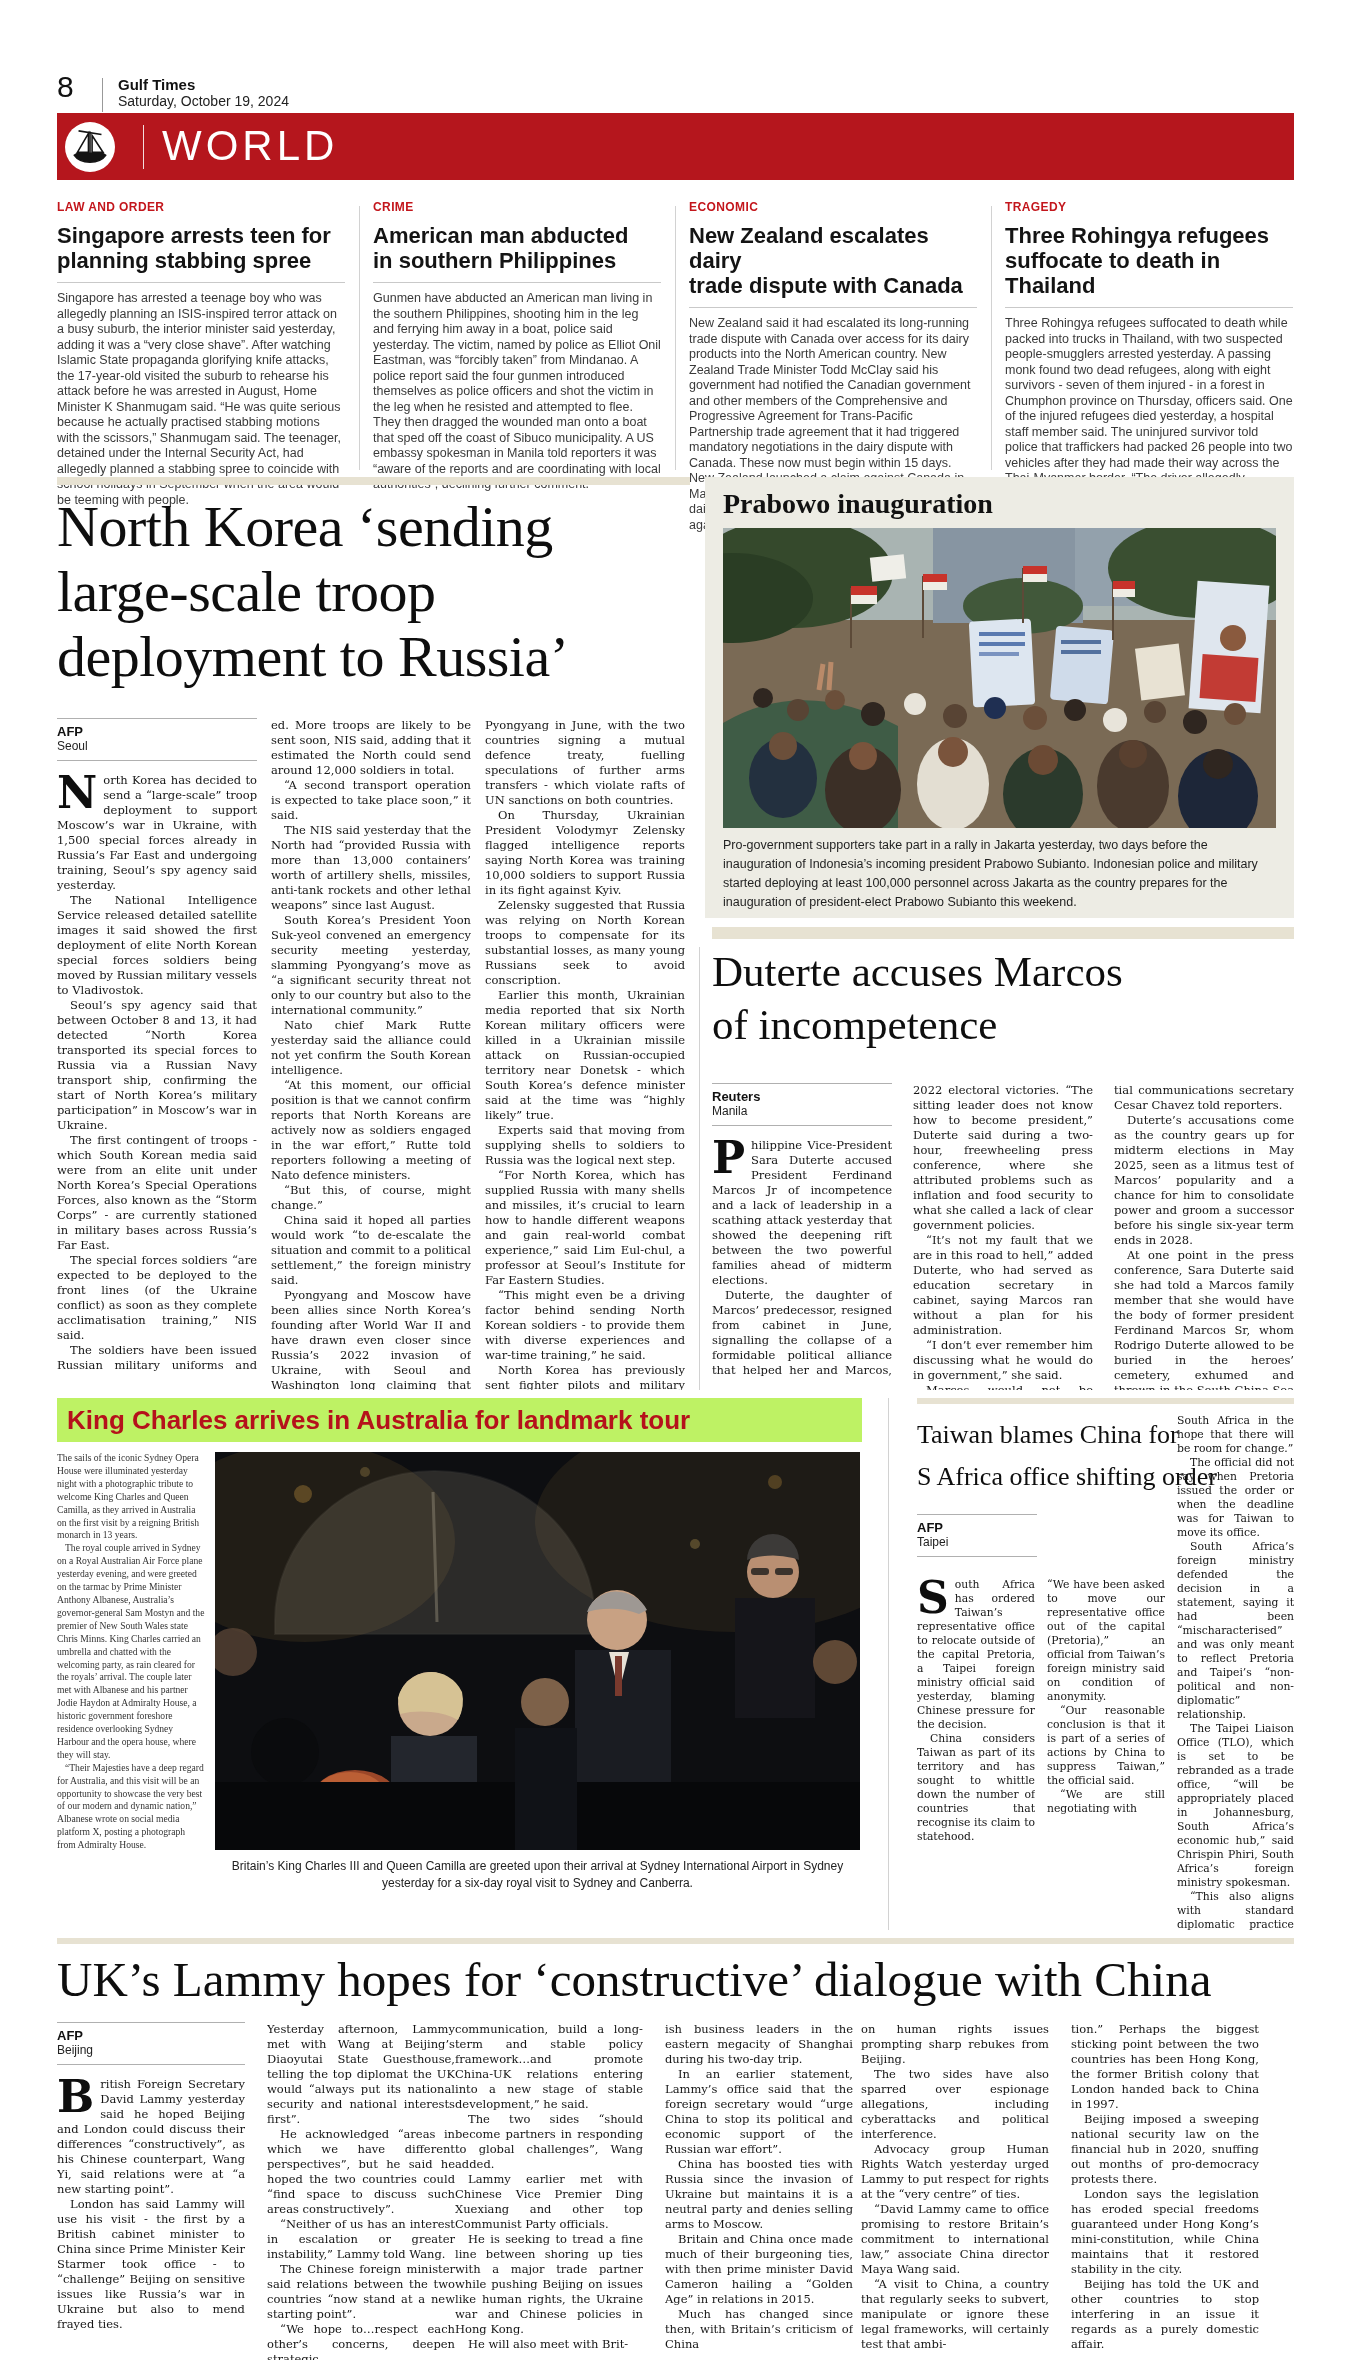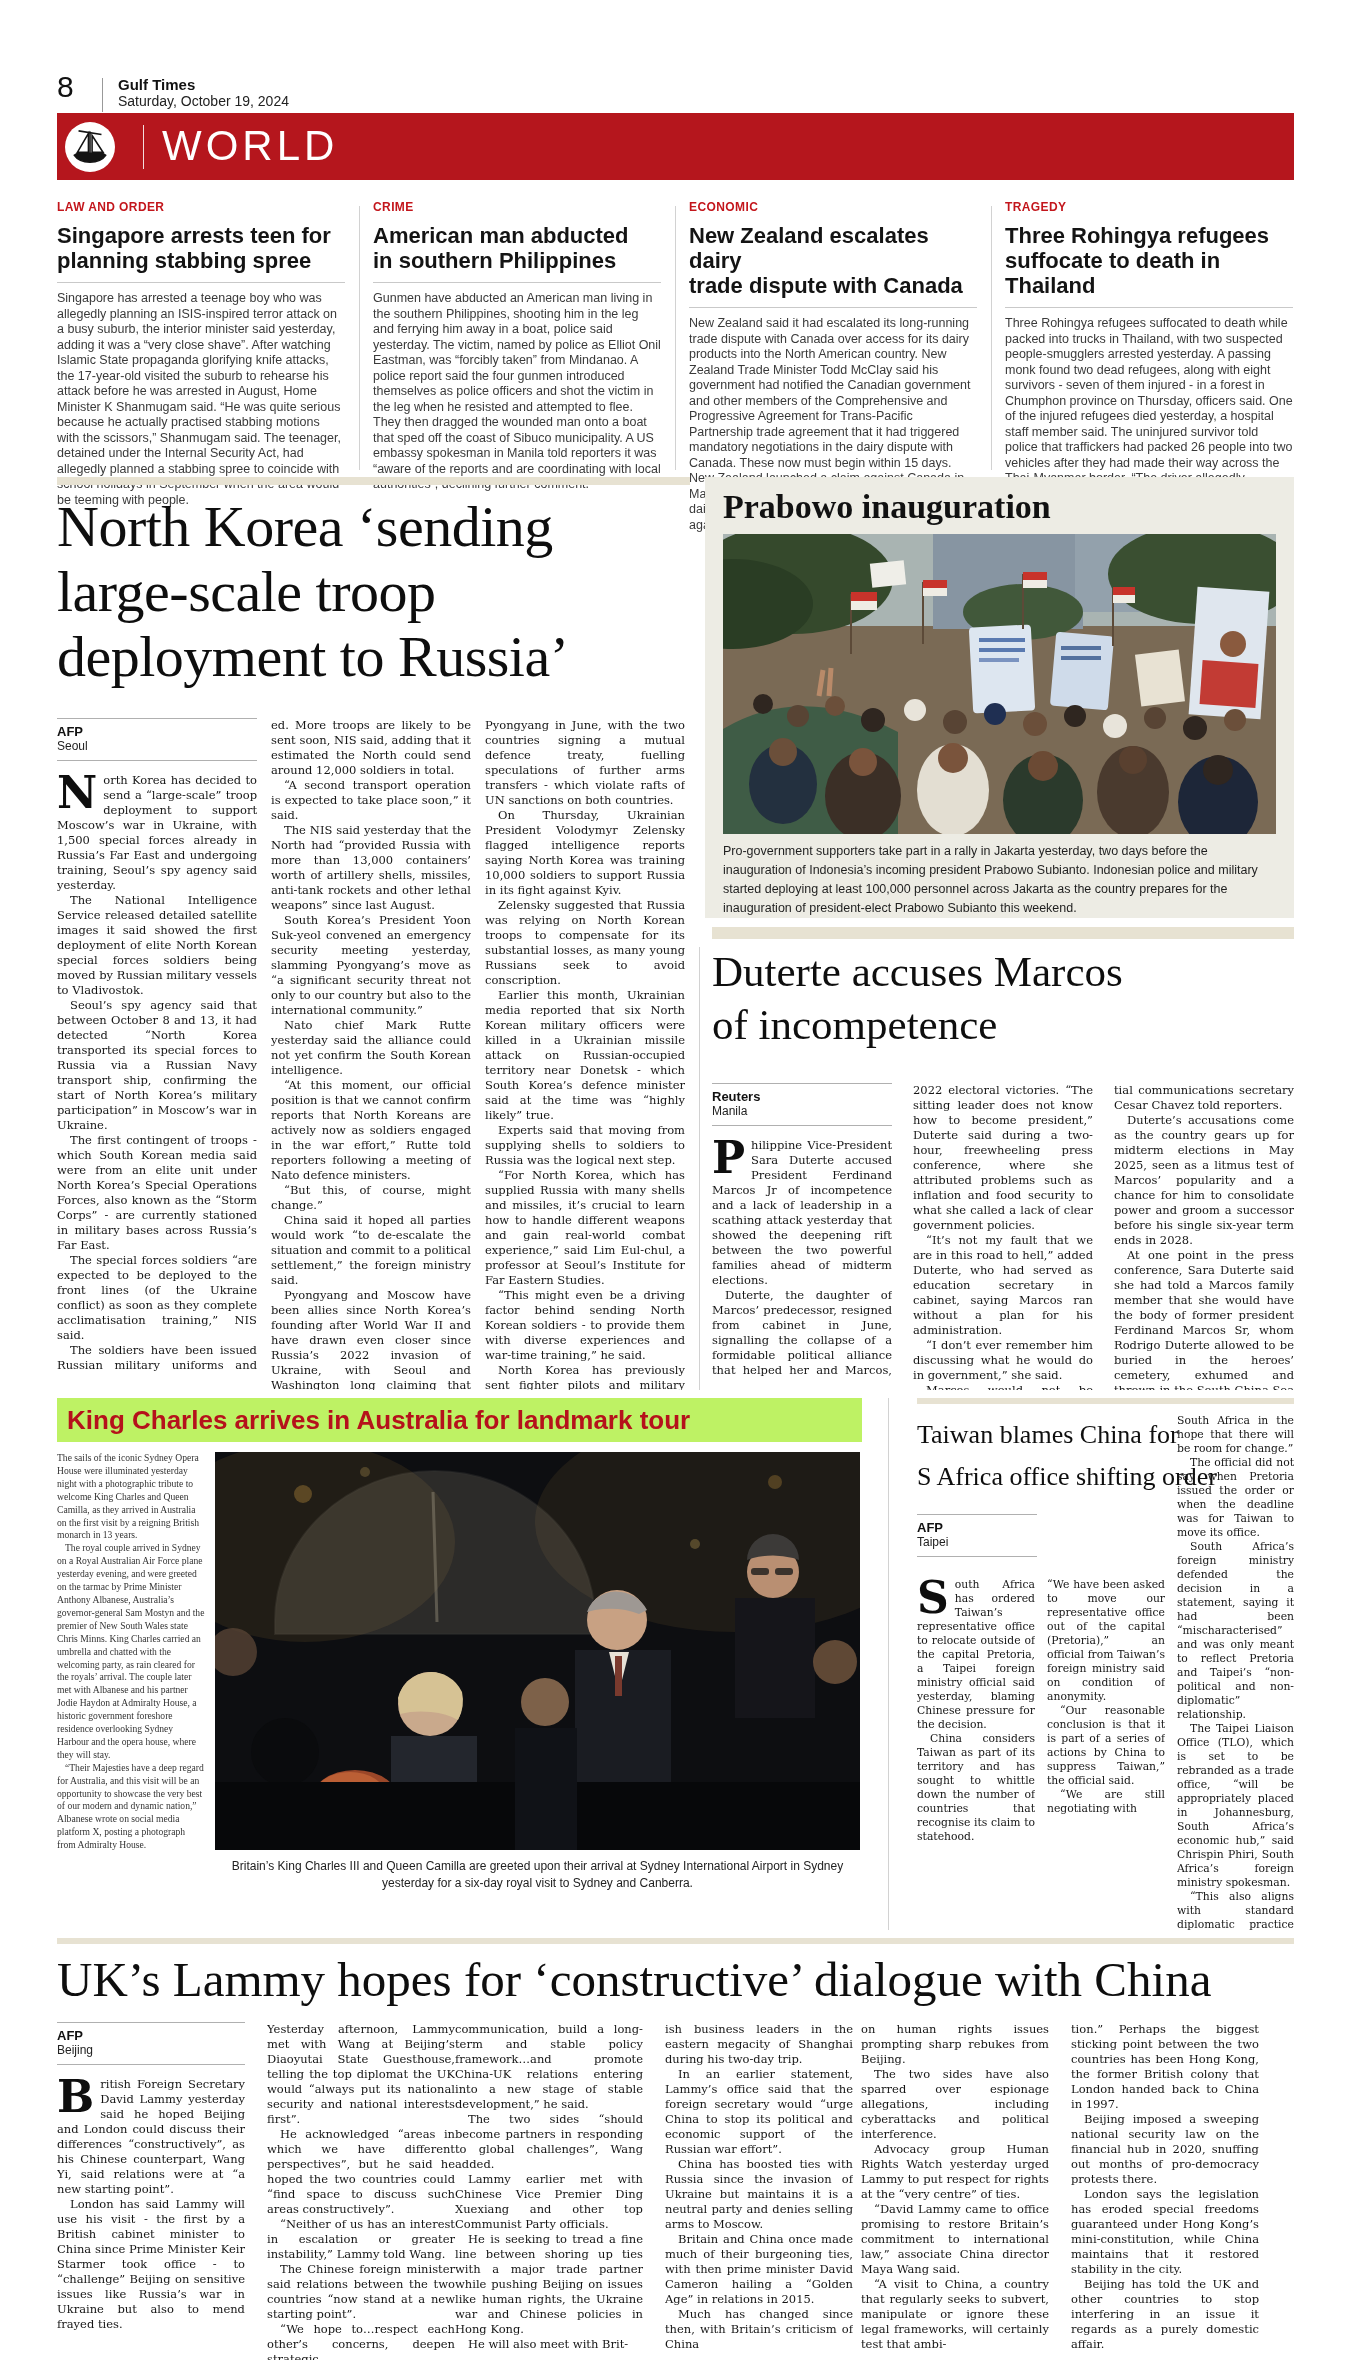--- a/index.html
+++ b/index.html
@@ -41,21 +41,21 @@
   .serif-col p{margin:0;text-indent:13px;text-align:justify;hyphens:auto;}
   .serif-col p:first-child{text-indent:0;}
   .serif-col .paras p:first-child{text-indent:0;}
   .dc .paras p:first-child::first-letter{float:left;font-size:44px;line-height:34px;
         padding:3px 6px 0 0;font-weight:bold;color:#0e0e0e;}
   .after-byline{margin-top:12px;}
   .cols{display:flex;}
 
   
   .panel{background:#edece4;}
-  .panel-title{font-family:"Liberation Serif","DejaVu Serif",serif;font-weight:bold;font-size:34px;color:#111;
+  .panel-title{font-family:"Liberation Serif","DejaVu Serif",serif;font-weight:bold;font-size:28px;color:#111;
                padding:11px 0 8px 18px;}
   .caption{font-size:12.5px;line-height:19px;color:#1f1f1f;}
 
   
   .kc-banner{background:#bef264;color:#b5121b;font-weight:bold;font-size:26px;line-height:44px;padding-left:10px;}
   .kc-col{font-size:9.6px;line-height:12.9px;color:#333;overflow:hidden;font-family:Liberation Serif, serif;}
   .kc-col p{margin:0;}
   .kc-col p + p{text-indent:8px;}
   .kc-caption{font-size:12px;line-height:17px;color:#222;text-align:center;}
 

